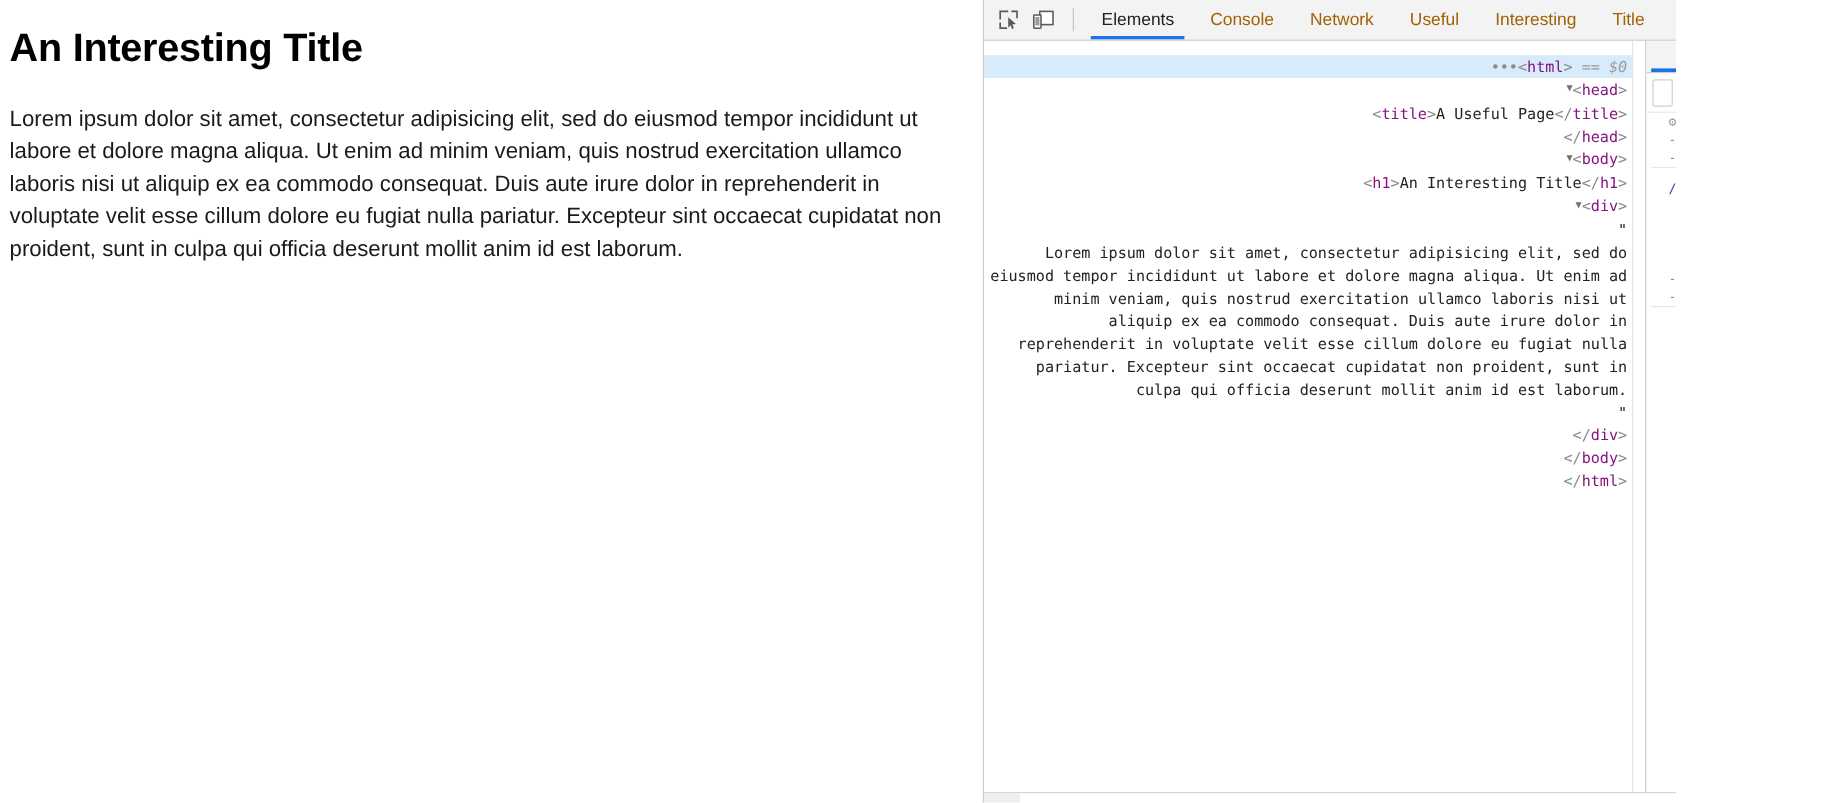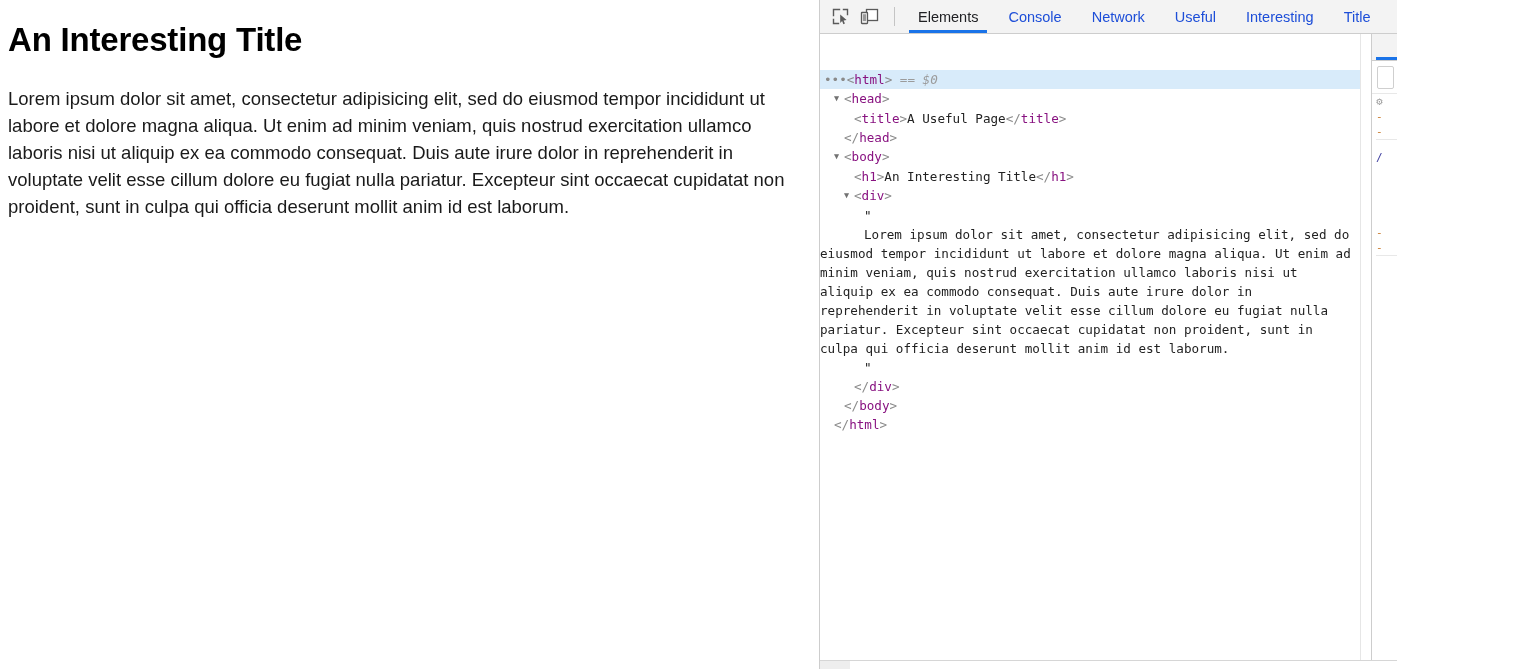--- a/index.html
+++ b/index.html
@@ -41,20 +41,21 @@
   
   #devtools {
     width: 578px; height: 669px;
     background: #ffffff;
     border-left: 1px solid #cdcdcd;
     box-sizing: border-box;
     display: flex;
     flex-direction: column;
     position: relative;
     overflow: hidden;
+    text-align: right;
   }
 
   
   #dt-toolbar {
     height: 33px;
     min-height: 33px;
     background: #f3f3f3;
     border-bottom: 1px solid #cdcdcd;
     display: flex;
     align-items: stretch;
@@ -77,21 +78,21 @@
     display: flex;
     align-items: stretch;
     flex: 1;
     overflow: hidden;
   }
   .dt-tab {
     display: flex;
     align-items: center;
     padding: 0 15px;
     font-size: 14.5px;
-    color: #1d4ed8;
+    color: #a16207;
     cursor: pointer;
     position: relative;
     white-space: nowrap;
     background: transparent;
     border: none;
     font-family: "Liberation Sans", sans-serif;
   }
   .dt-tab.active { color: #202124; }
   .dt-tab.active::after {
     content: "";
@@ -102,21 +103,20 @@
   }
 
   
   #dt-body { flex: 1; display: flex; overflow: hidden; position: relative; }
   #dom-panel {
     flex: 1;
     background: #ffffff;
     overflow: hidden;
     position: relative;
     padding-top: 12px;
-    margin-top: 24px;
   }
   #dom-tree {
     font-family: "DejaVu Sans Mono", "Liberation Mono", monospace;
     font-size: 12.6px;
     line-height: 19px;
     color: #303942;
     padding: 0;
     white-space: pre-wrap;
   }
   .dom-row {

